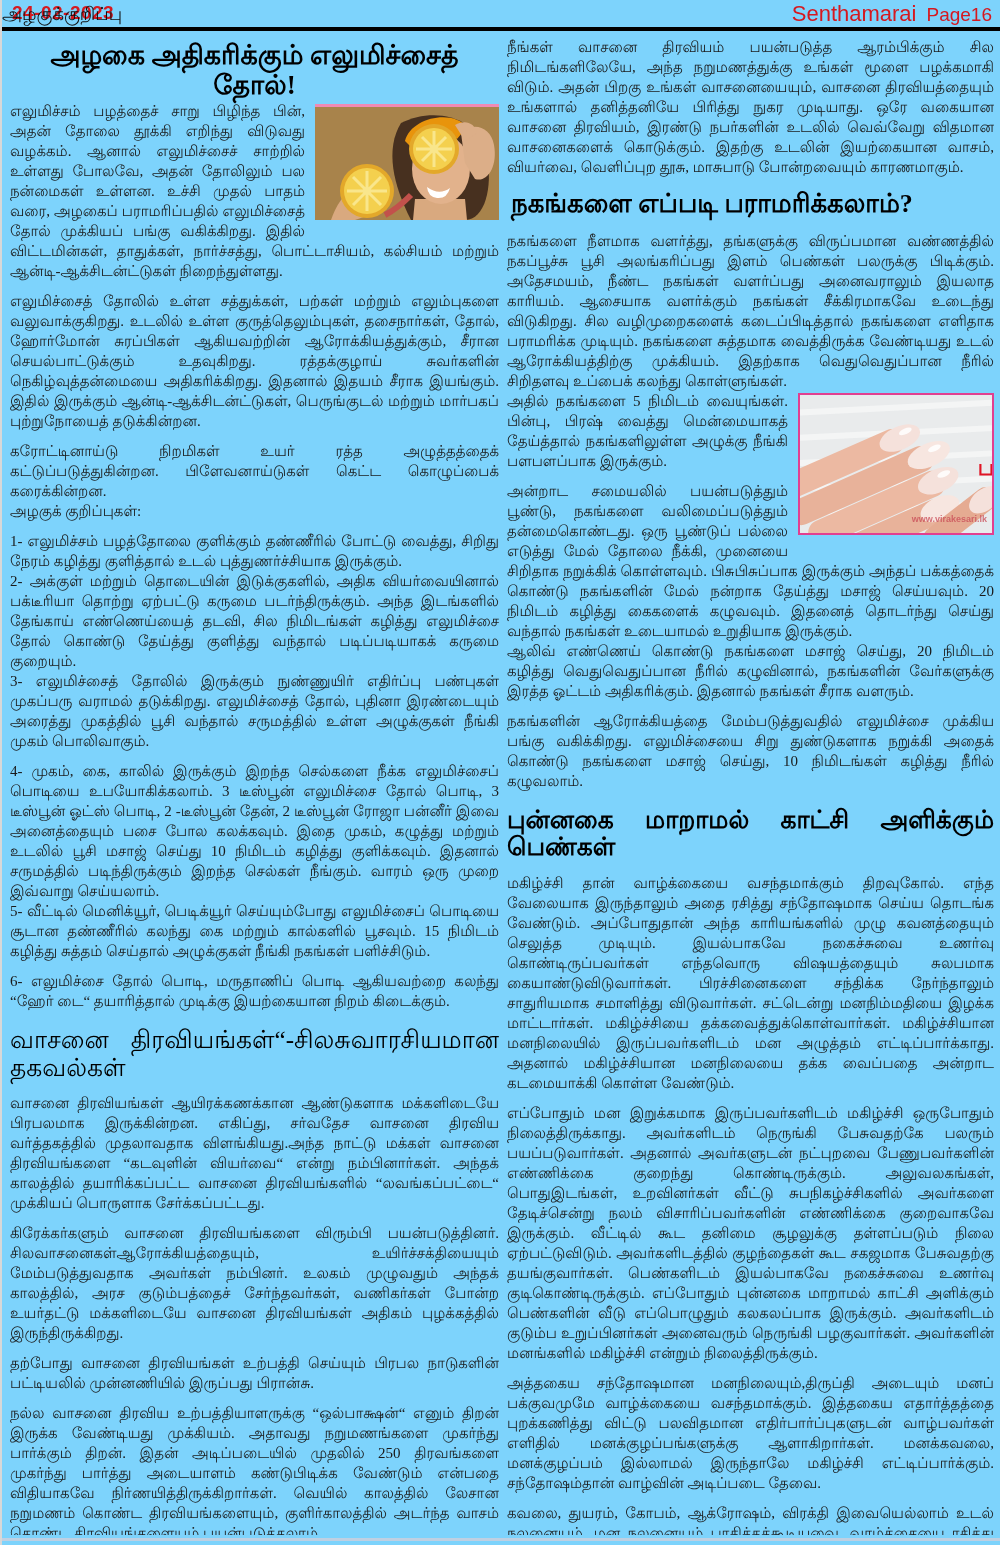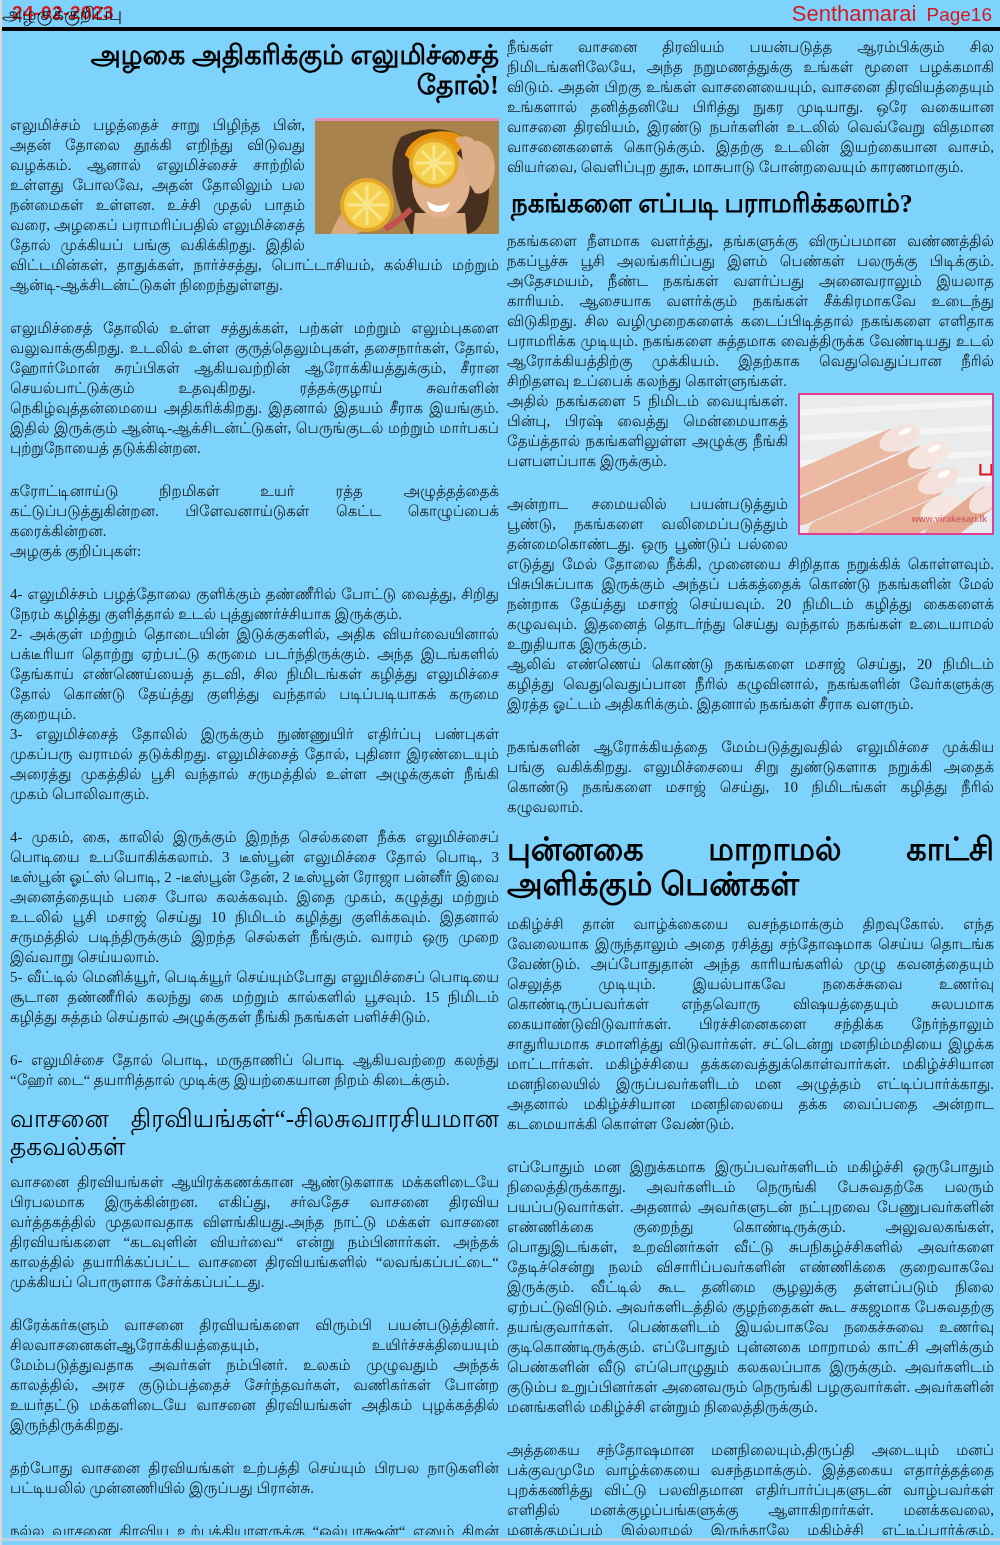--- a/index.html
+++ b/index.html
@@ -15,26 +15,26 @@
   .brand{font-size:22px}
   .page-no{font-size:19px;margin-left:10px}
   .header-rule{position:absolute;top:27px;left:0;width:1000px;height:4px;background:#000}
   .bottom-rule{position:absolute;left:0;top:1538px;width:1000px;height:3px;background:#bfd0e2}
 
   
   .col{position:absolute;top:37px;height:1498px;overflow:hidden;text-align:justify;font-size:15px;line-height:20px;color:#1a1a1a}
   .col-left{left:8px;width:489px}
   .col-right{left:505px;width:487px}
   p{margin:0}
-  .gap{margin-top:23px}
+  .gap{margin-top:10px}
 
-  h1.art1{font-size:27px;text-align:right;color:#000;margin:4px 0 15px;line-height:1.1;font-weight:bold}
+  h1.art1{font-size:27px;text-align:center;color:#000;margin:4px 0 1px;line-height:1.1;font-weight:bold}
   h2.art2{font-size:25px;color:#000;margin:15px 0 12px;line-height:1.1;font-weight:normal}
   h2.art3{font-size:26px;color:#000;margin:13px 4px 12px;line-height:1.1;font-weight:bold}
-  h2.art4{font-size:32px;color:#000;margin:15px 0 12px;line-height:1.1;font-weight:bold}
+  h2.art4{font-size:25px;color:#000;margin:15px 0 12px;line-height:1.1;font-weight:bold}
 
   
   .photo{float:right;position:relative;overflow:hidden}
   .lemon-photo{width:184px;height:116px;margin:3px 0 8px 10px;border-top:3px solid #ef8ab4;background:#a8834b}
   .nails-photo{width:196px;height:142px;margin:2px 0 8px 10px;border:2px solid #e23f90;background:#e9ebec}
   .photo svg{display:block;width:100%;height:100%}
   .watermark{position:absolute;right:5px;bottom:4px;font-family:"Liberation Sans",sans-serif;font-size:9px;font-weight:bold;color:#c94a55;opacity:.75}
   .nails-fragment{position:absolute;right:-2px;top:62px;font-family:"Liberation Sans",sans-serif;font-weight:bold;font-size:22px;color:#e01424;line-height:22px;text-align:right}
 </style>
 </head>
@@ -84,21 +84,21 @@
         <circle cx="119" cy="42" r="4" fill="#f9e68c"></circle>
         <path d="M140,18 C150,12 160,16 162,26 L150,34 Z" fill="#dcae88"></path>
         <path d="M96,88 C88,96 78,104 70,108" stroke="#c2514b" stroke-width="6" fill="none"></path>
       </svg>
     </div>
 
     <p>எலுமிச்சம் பழத்தைச் சாறு பிழிந்த பின், அதன் தோலை தூக்கி எறிந்து விடுவது வழக்கம். ஆனால் எலுமிச்சைச் சாற்றில் உள்ளது போலவே, அதன் தோலிலும் பல நன்மைகள் உள்ளன. உச்சி முதல் பாதம் வரை, அழகைப் பராமரிப்பதில் எலுமிச்சைத் தோல் முக்கியப் பங்கு வகிக்கிறது. இதில் விட்டமின்கள், தாதுக்கள், நார்ச்சத்து, பொட்டாசியம், கல்சியம் மற்றும் ஆன்டி-ஆக்சிடன்ட்டுகள் நிறைந்துள்ளது.</p>
     <p class="gap">எலுமிச்சைத் தோலில் உள்ள சத்துக்கள், பற்கள் மற்றும் எலும்புகளை வலுவாக்குகிறது. உடலில் உள்ள குருத்தெலும்புகள், தசைநார்கள், தோல், ஹோர்மோன் சுரப்பிகள் ஆகியவற்றின் ஆரோக்கியத்துக்கும், சீரான செயல்பாட்டுக்கும் உதவுகிறது. ரத்தக்குழாய் சுவர்களின் நெகிழ்வுத்தன்மையை அதிகரிக்கிறது. இதனால் இதயம் சீராக இயங்கும். இதில் இருக்கும் ஆன்டி-ஆக்சிடன்ட்டுகள், பெருங்குடல் மற்றும் மார்பகப் புற்றுநோயைத் தடுக்கின்றன.</p>
     <p class="gap">கரோட்டினாய்டு நிறமிகள் உயர் ரத்த அழுத்தத்தைக் கட்டுப்படுத்துகின்றன. பிளேவனாய்டுகள் கெட்ட கொழுப்பைக் கரைக்கின்றன.</p>
     <p>அழகுக் குறிப்புகள்:</p>
-    <p class="gap">4- எலுமிச்சம் பழத்தோலை குளிக்கும் தண்ணீரில் போட்டு வைத்து, சிறிது நேரம் கழித்து குளித்தால் உடல் புத்துணர்ச்சியாக இருக்கும்.</p>
+    <p class="gap">1- எலுமிச்சம் பழத்தோலை குளிக்கும் தண்ணீரில் போட்டு வைத்து, சிறிது நேரம் கழித்து குளித்தால் உடல் புத்துணர்ச்சியாக இருக்கும்.</p>
     <p>2- அக்குள் மற்றும் தொடையின் இடுக்குகளில், அதிக வியர்வையினால் பக்டீரியா தொற்று ஏற்பட்டு கருமை படர்ந்திருக்கும். அந்த இடங்களில் தேங்காய் எண்ணெய்யைத் தடவி, சில நிமிடங்கள் கழித்து எலுமிச்சை தோல் கொண்டு தேய்த்து குளித்து வந்தால் படிப்படியாகக் கருமை குறையும்.</p>
     <p>3- எலுமிச்சைத் தோலில் இருக்கும் நுண்ணுயிர் எதிர்ப்பு பண்புகள் முகப்பரு வராமல் தடுக்கிறது. எலுமிச்சைத் தோல், புதினா இரண்டையும் அரைத்து முகத்தில் பூசி வந்தால் சருமத்தில் உள்ள அழுக்குகள் நீங்கி முகம் பொலிவாகும்.</p>
     <p class="gap">4- முகம், கை, காலில் இருக்கும் இறந்த செல்களை நீக்க எலுமிச்சைப் பொடியை உபயோகிக்கலாம். 3 டீஸ்பூன் எலுமிச்சை தோல் பொடி, 3 டீஸ்பூன் ஓட்ஸ் பொடி, 2 -டீஸ்பூன் தேன், 2 டீஸ்பூன் ரோஜா பன்னீர் இவை அனைத்தையும் பசை போல கலக்கவும். இதை முகம், கழுத்து மற்றும் உடலில் பூசி மசாஜ் செய்து 10 நிமிடம் கழித்து குளிக்கவும். இதனால் சருமத்தில் படிந்திருக்கும் இறந்த செல்கள் நீங்கும். வாரம் ஒரு முறை இவ்வாறு செய்யலாம்.</p>
     <p>5- வீட்டில் மெனிக்யூர், பெடிக்யூர் செய்யும்போது எலுமிச்சைப் பொடியை சூடான தண்ணீரில் கலந்து கை மற்றும் கால்களில் பூசவும். 15 நிமிடம் கழித்து சுத்தம் செய்தால் அழுக்குகள் நீங்கி நகங்கள் பளிச்சிடும்.</p>
     <p class="gap">6- எலுமிச்சை தோல் பொடி, மருதாணிப் பொடி ஆகியவற்றை கலந்து “ஹேர் டை“ தயாரித்தால் முடிக்கு இயற்கையான நிறம் கிடைக்கும்.</p>
 
     <h2 class="art2">வாசனை திரவியங்கள்“-சிலசுவாரசியமான தகவல்கள்</h2>
     <p>வாசனை திரவியங்கள் ஆயிரக்கணக்கான ஆண்டுகளாக மக்களிடையே பிரபலமாக இருக்கின்றன. எகிப்து, சர்வதேச வாசனை திரவிய வர்த்தகத்தில் முதலாவதாக விளங்கியது.அந்த நாட்டு மக்கள் வாசனை திரவியங்களை “கடவுளின் வியர்வை“ என்று நம்பினார்கள். அந்தக் காலத்தில் தயாரிக்கப்பட்ட வாசனை திரவியங்களில் “லவங்கப்பட்டை“ முக்கியப் பொருளாக சேர்க்கப்பட்டது.</p>
     <p class="gap">கிரேக்கர்களும் வாசனை திரவியங்களை விரும்பி பயன்படுத்தினர். சிலவாசனைகள்ஆரோக்கியத்தையும், உயிர்ச்சக்தியையும் மேம்படுத்துவதாக அவர்கள் நம்பினர். உலகம் முழுவதும் அந்தக் காலத்தில், அரச குடும்பத்தைச் சேர்ந்தவர்கள், வணிகர்கள் போன்ற உயர்தட்டு மக்களிடையே வாசனை திரவியங்கள் அதிகம் புழக்கத்தில் இருந்திருக்கிறது.</p>
     <p class="gap">தற்போது வாசனை திரவியங்கள் உற்பத்தி செய்யும் பிரபல நாடுகளின் பட்டியலில் முன்னணியில் இருப்பது பிரான்சு.</p>

